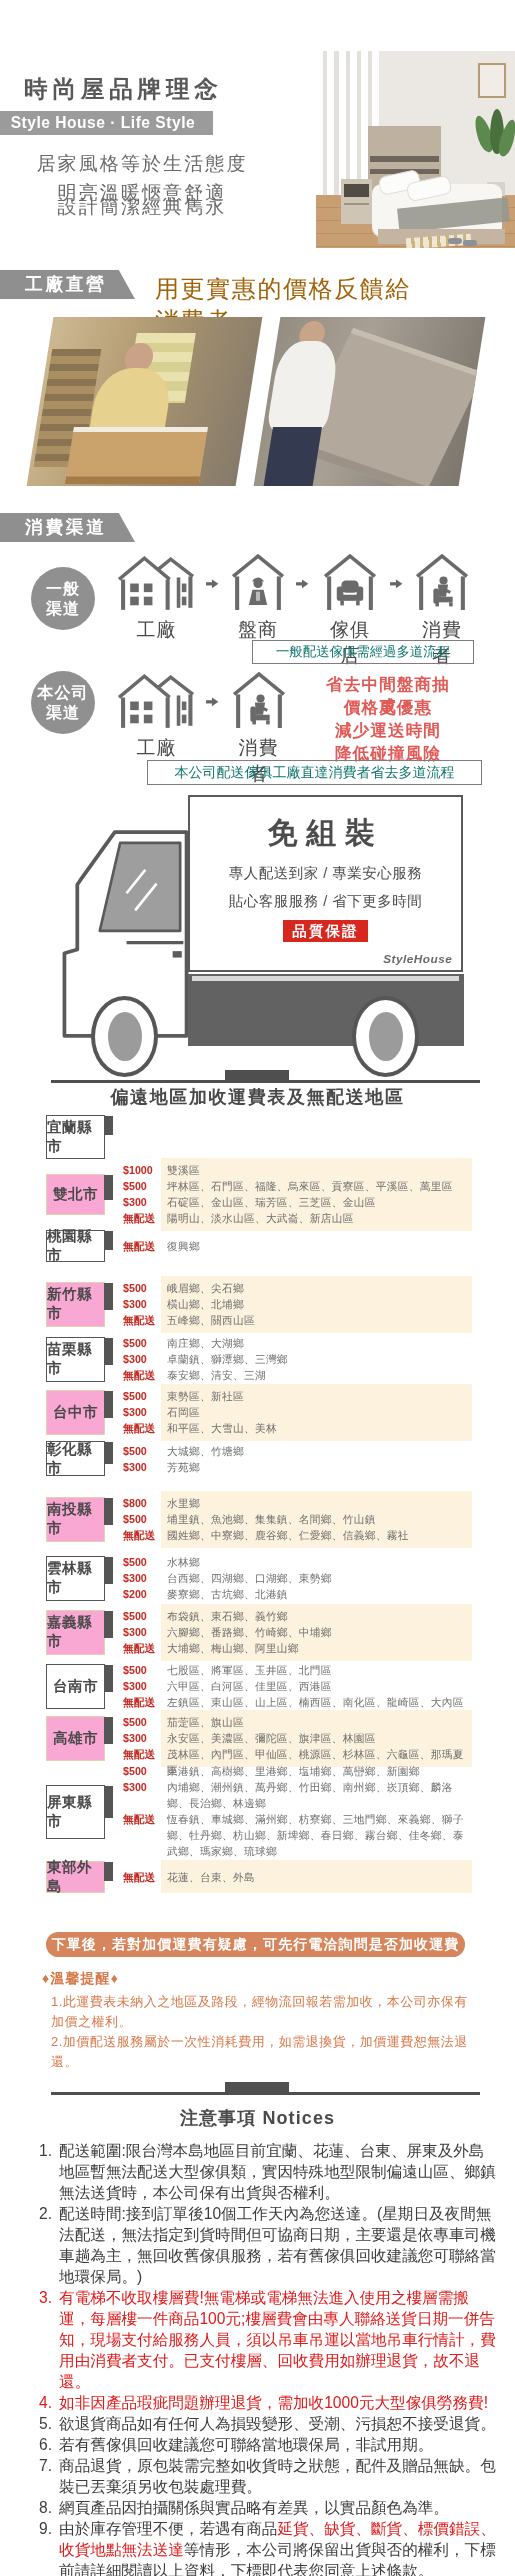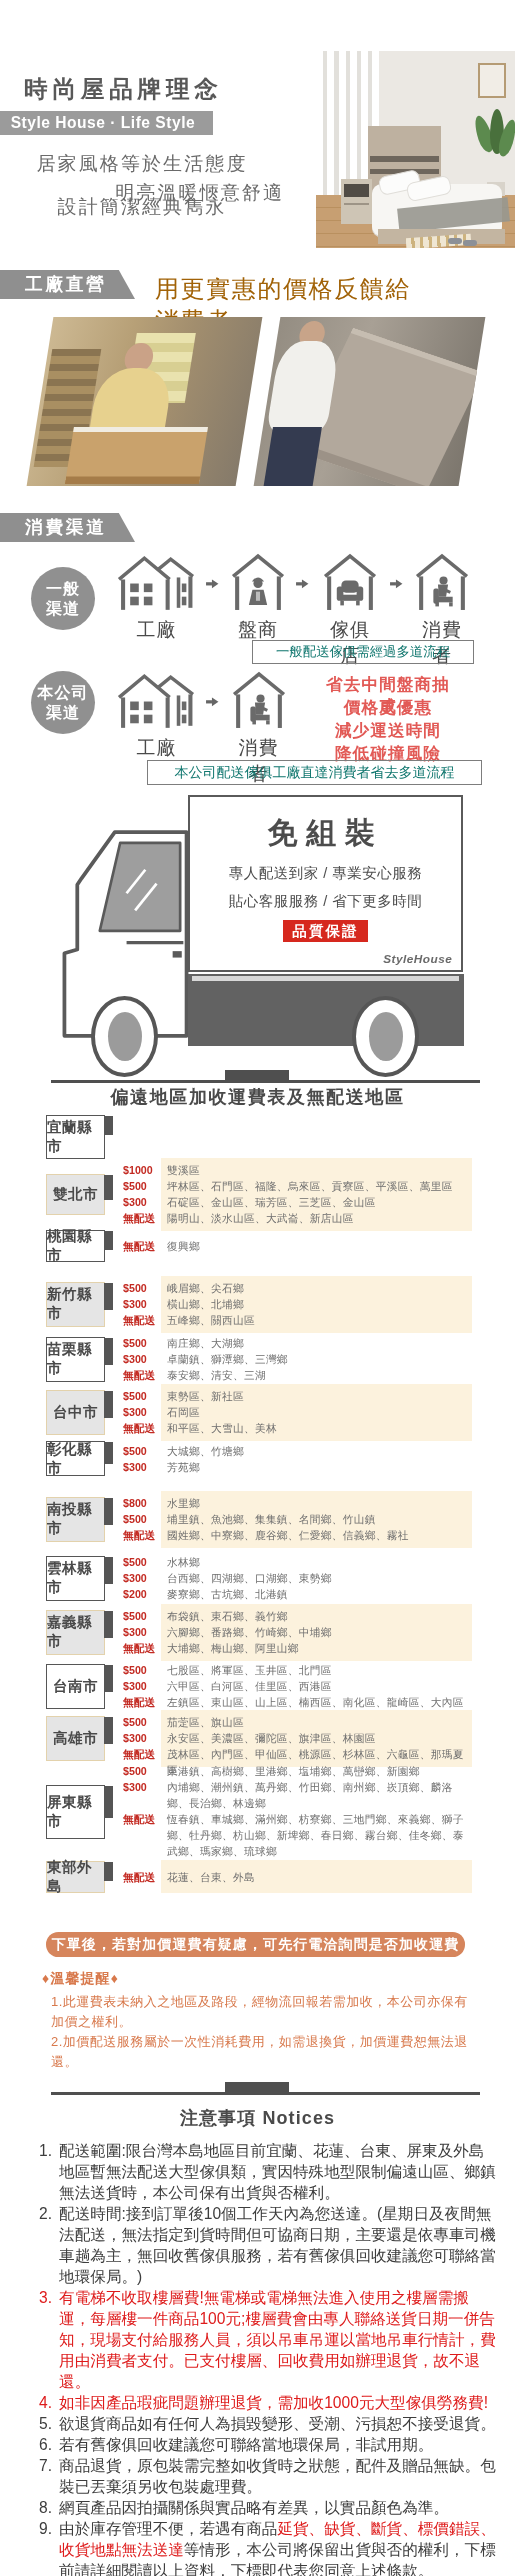--- a/index.html
+++ b/index.html
@@ -77,21 +77,21 @@
   
   .div-line{left:51px;width:429px;height:2.7px;background:#4f4f4f;}
   .div-notch{left:225px;width:64px;height:10.7px;background:#4f4f4f;}
 
   
   .ship-title{left:0;top:1085px;width:515px;text-align:center;font-size:18px;font-weight:bold;color:#4a4a4a;letter-spacing:1.6px;}
   .shp-group{position:absolute;left:46px;width:435px;}
   .county-box{position:absolute;left:0;width:59px;box-sizing:border-box;display:flex;align-items:center;justify-content:center;
               font-size:14.5px;font-weight:bold;color:#4a4a4a;letter-spacing:0.5px;z-index:2;}
   .county-box.white{background:#fff;border:1.1px solid #565656;}
-  .county-box.cream{background:#e5e5e5;border:0.5px solid #e3d2ac;font-family:Liberation Serif, serif;}
+  .county-box.cream{background:#f9a8d4;border:0.5px solid #e3d2ac;font-family:Liberation Serif, serif;}
   .county-tab{position:absolute;right:-8.6px;top:0;width:8.6px;background:#555;z-index:-1;}
   .cream-panel{position:absolute;left:115px;width:311px;background:#fcf2dd;z-index:0;}
   .rows-block{position:absolute;left:77px;top:0;width:354px;z-index:1;}
   .shp-row{display:flex;align-items:flex-start;}
   .shp-price{flex:0 0 44px;font-size:10.7px;font-weight:bold;color:#c32a22;line-height:16px;}
   .shp-regions{width:306px;font-size:10.7px;color:#6e6e6e;line-height:16px;letter-spacing:0.3px;}
 
   .ship-banner{left:46px;top:1932px;width:419px;height:25px;background:#d6855c;border-radius:12.3px;
                color:#fff;font-size:14px;font-weight:bold;text-align:center;line-height:25px;letter-spacing:1.1px;}
   .reminder-title{left:42px;top:1970px;font-size:14px;font-weight:bold;color:#d8794c;letter-spacing:1.1px;}
@@ -109,21 +109,21 @@
 </head>
 <body>
 
 <div id="canvas">
 
   <div class="abs brand-title">時尚屋品牌理念</div>
   <div class="abs brand-banner">
     <span>Style House · Life Style</span>
   </div>
   <div class="abs brand-line" style="top:151px;">居家風格等於生活態度</div>
-  <div class="abs brand-line" style="top:180px;text-align:right;">明亮溫暖愜意舒適</div>
+  <div class="abs brand-line" style="top:180px;">明亮溫暖愜意舒適</div>
   <div class="abs brand-line" style="top:194px;font-family:Liberation Mono, monospace;">設計簡潔經典雋永</div>
 
   <div class="abs bedroom">
     <div class="abs curtain"></div>
     <div class="abs floor"></div>
     <div class="abs frame"></div>
     <div class="abs plant-leaf" style="left:161px;top:64px;width:14px;height:38px;transform:rotate(-18deg);"></div>
     <div class="abs plant-leaf" style="left:174px;top:58px;width:14px;height:45px;background:#49703c;"></div>
     <div class="abs plant-leaf" style="left:185px;top:68px;width:13px;height:38px;transform:rotate(16deg);"></div>
     <div class="abs pot"></div>

